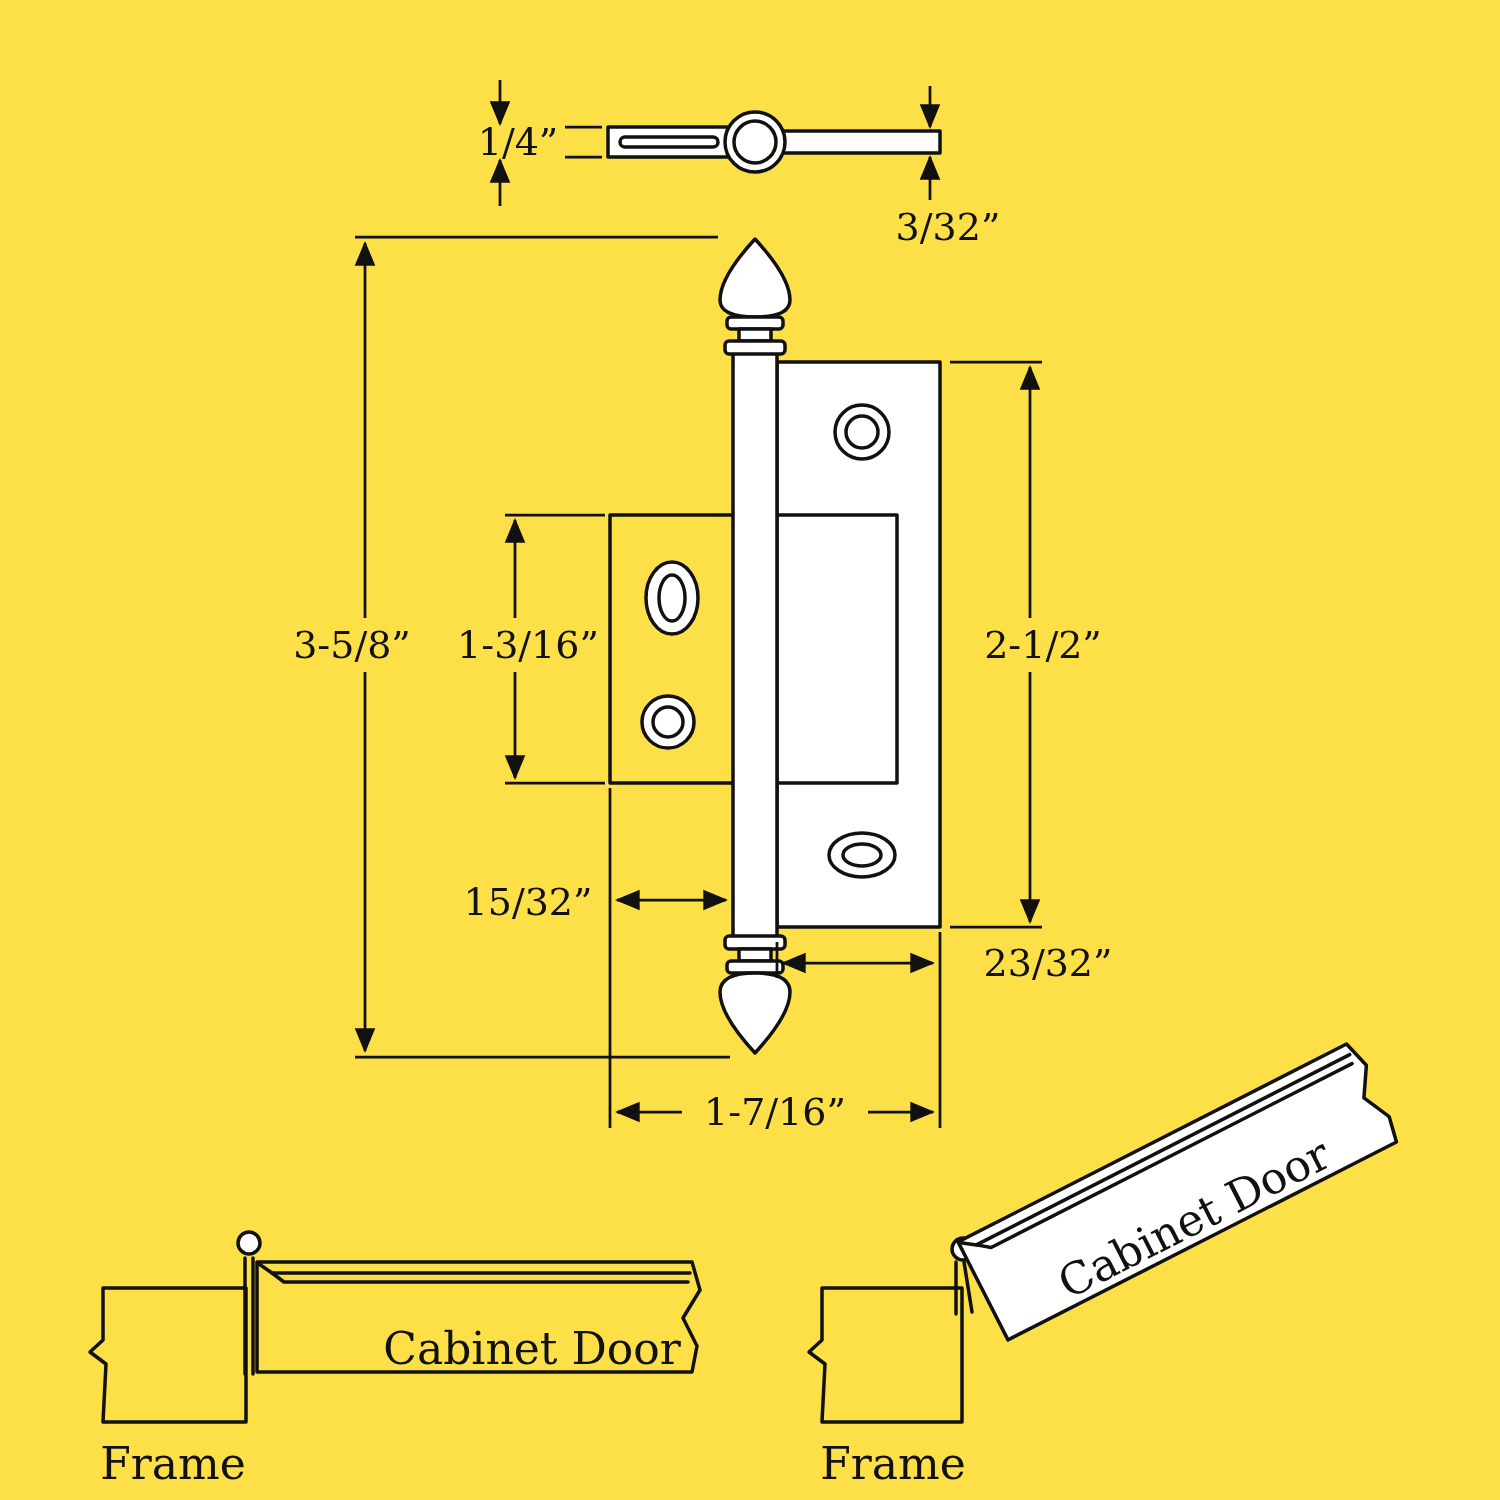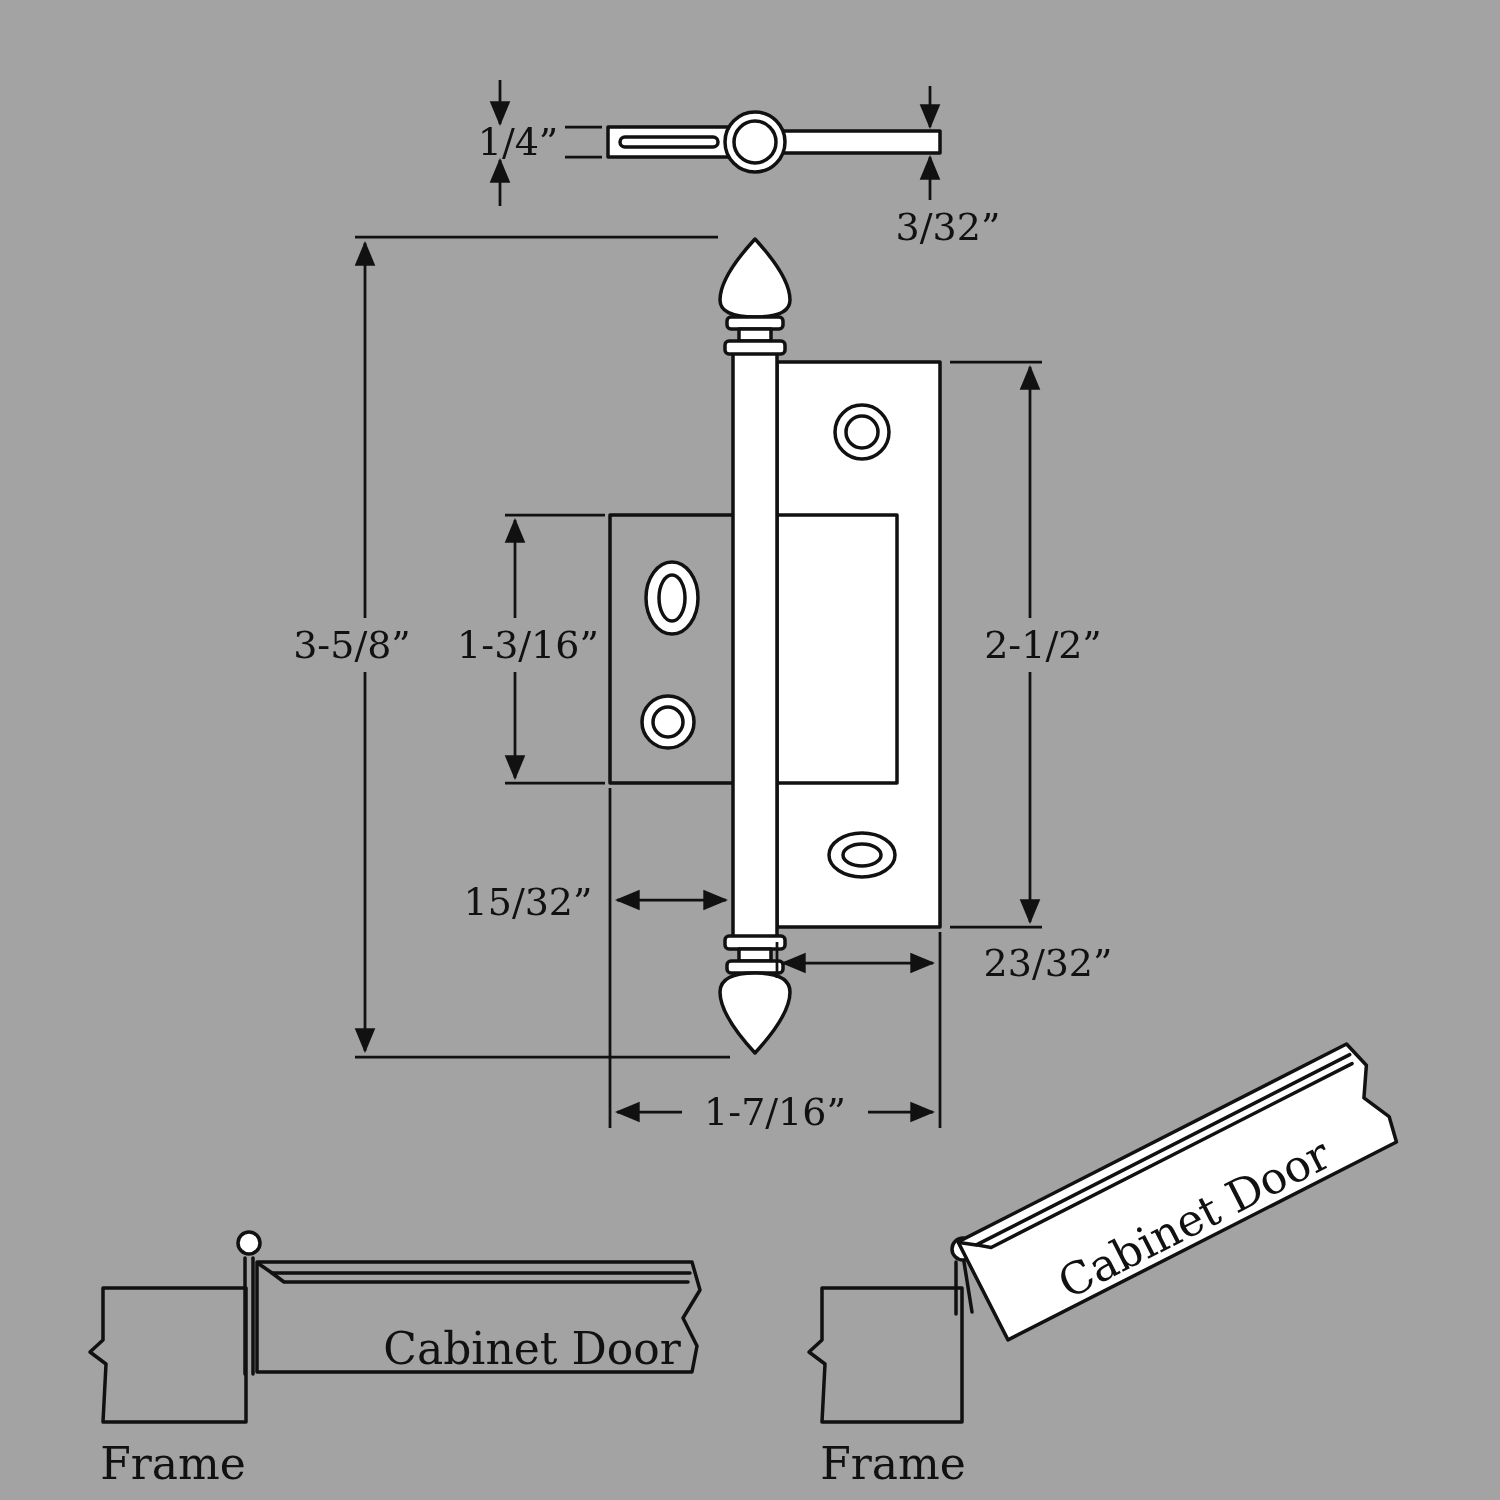--- a/index.html
+++ b/index.html
@@ -1,16 +1,16 @@
 <!DOCTYPE html>
 <html><head>
 <meta charset="utf-8">
 <style>
   html,body{margin:0;padding:0;background:#ffffff;}
-  .stage{position:relative;width:1500px;height:1500px;background:#a3a3a3;overflow:hidden;}
+  .stage{position:relative;width:1500px;height:1500px;background:#fde047;overflow:hidden;}
   svg{display:block;}
   .ol{fill:none;stroke:#111111;stroke-width:3.5;stroke-linejoin:round;stroke-linecap:round;}
   .ow{fill:#ffffff;stroke:#111111;stroke-width:3.5;stroke-linejoin:round;}
   .dl{fill:none;stroke:#111111;stroke-width:2.75;stroke-linecap:butt;}
   .dt{font-family:"DejaVu Serif","Liberation Serif",serif;font-size:38px;fill:#111111;text-anchor:middle;}
   .bt{font-family:"DejaVu Serif","Liberation Serif",serif;font-size:44px;fill:#111111;text-anchor:middle;}
 </style>
 </head>
 <body>
 

